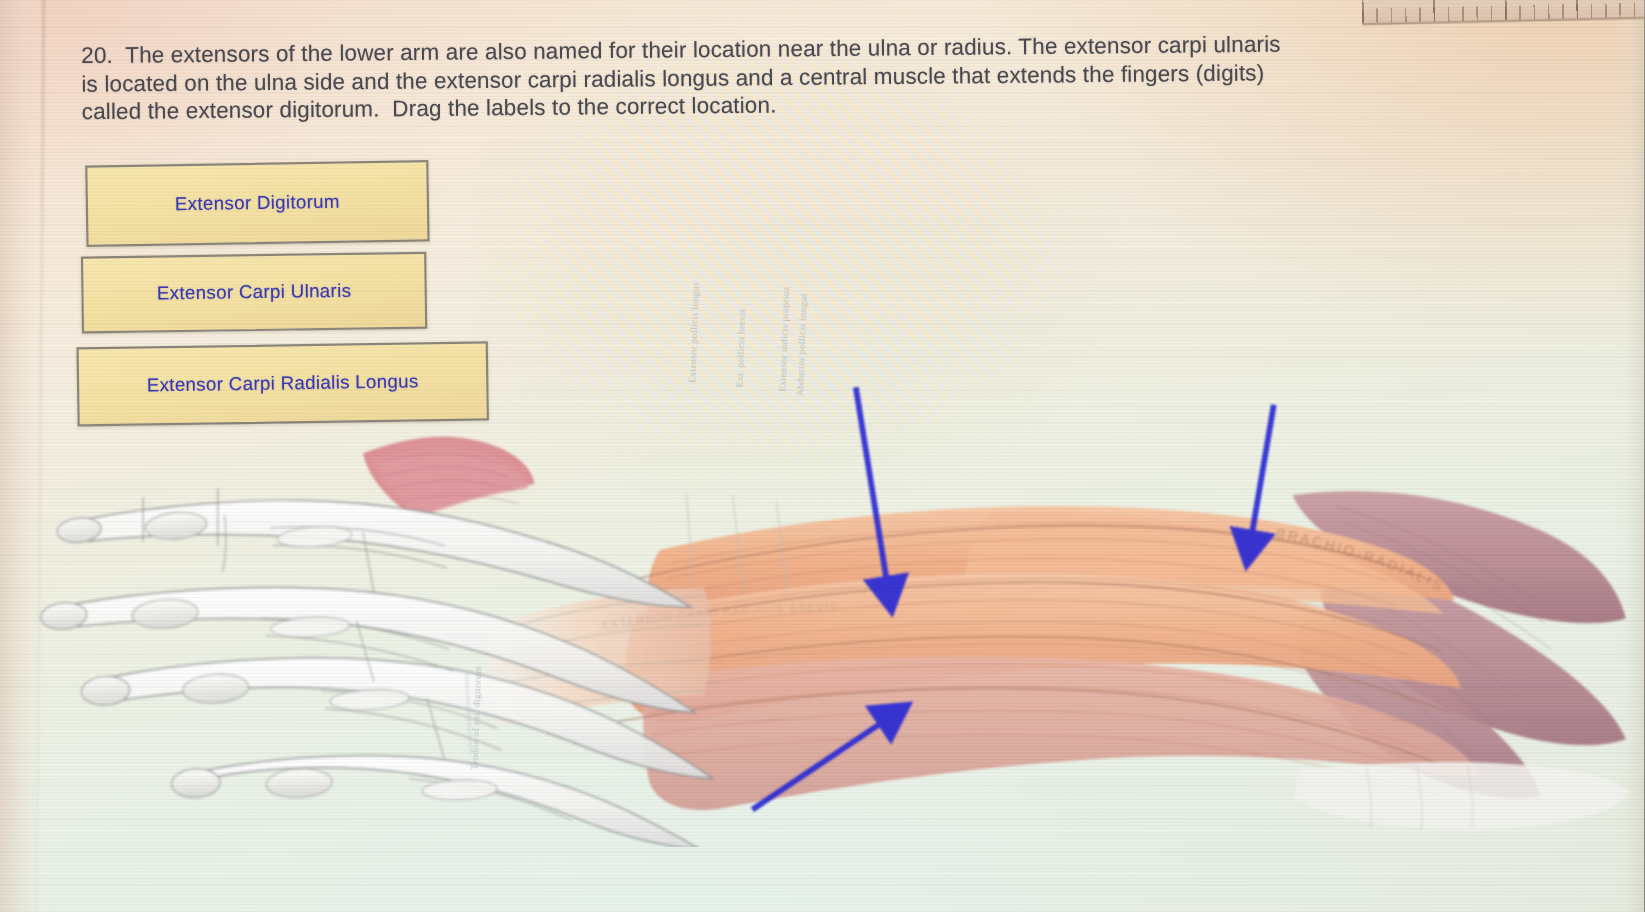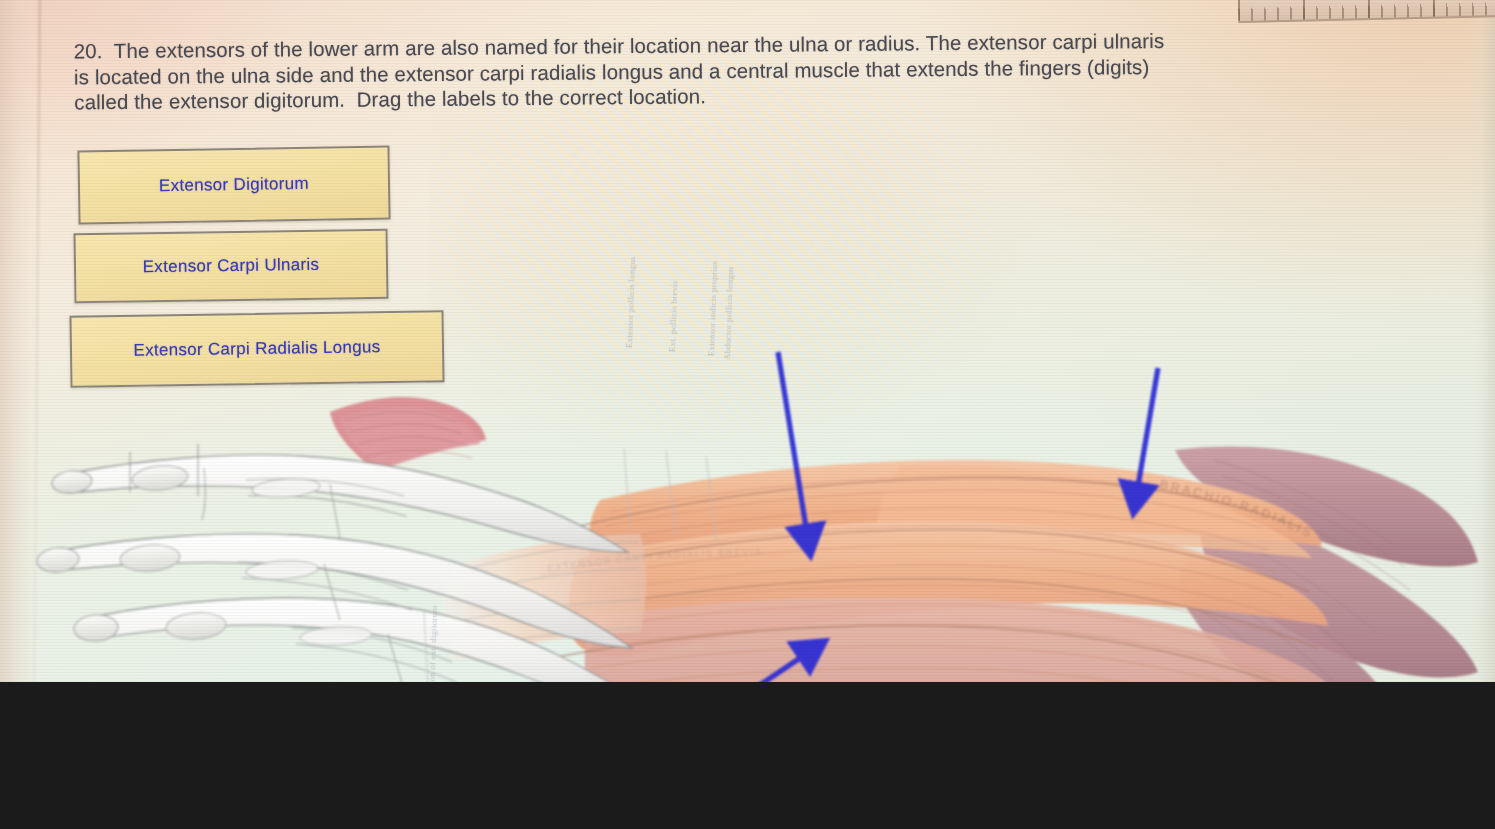--- a/index.html
+++ b/index.html
@@ -4,21 +4,21 @@
 <title>Anatomy Drag-and-Drop Question</title>
 <style>
   html, body {
     margin: 0;
     padding: 0;
     background: #1b1b1b;
   }
   #screen {
     position: relative;
     width: 1495px;
-    height: 682px;
+    height: 829px;
     overflow: hidden;
     font-family: "Liberation Sans", sans-serif;
     background: #efe7d8;
   }
 
   
   .bg-base {
     position: absolute;
     inset: 0;
     background:

